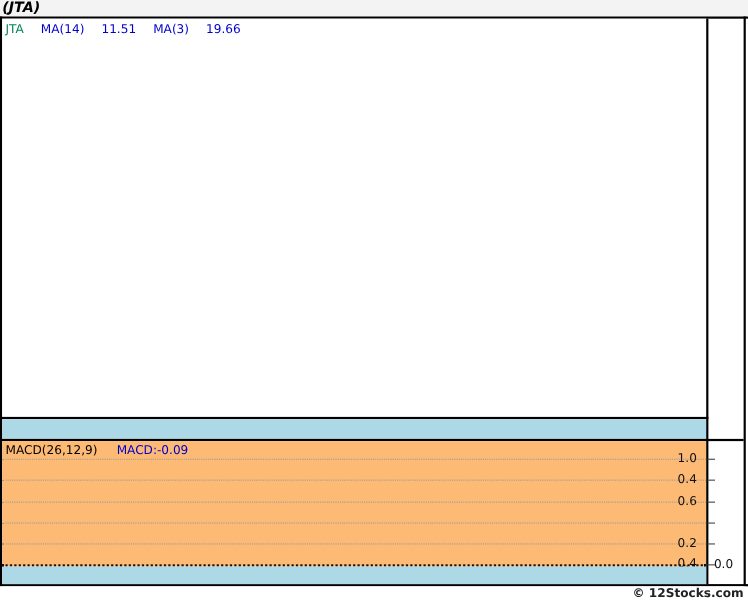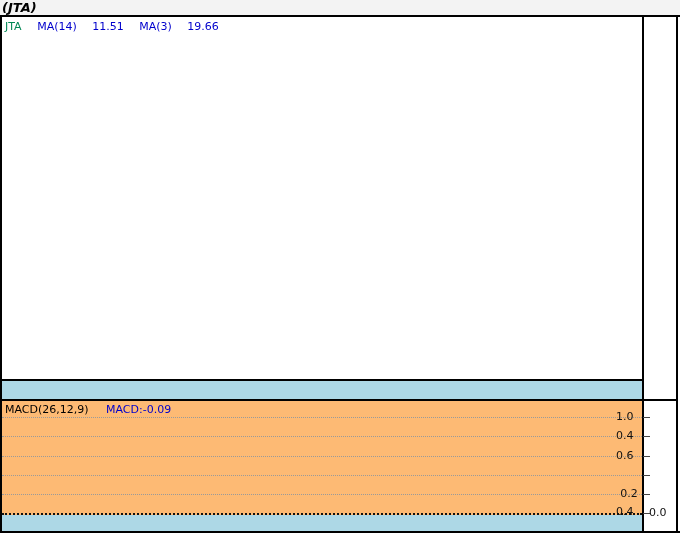--- a/index.html
+++ b/index.html
@@ -28,21 +28,21 @@
   .macd-panel{position:absolute;left:2px;top:401px;width:640px;height:114px;background:#fdba74;}
   .macd-legend{position:absolute;left:3px;top:2px;font-size:11px;white-space:nowrap;}
   .macd-legend .lbl{color:#000;}
   .macd-legend .val{color:#0000cc;margin-left:14px;}
   .gridline{position:absolute;left:2px;width:640px;height:0;border-top:1px dotted #9a9a9a;}
   .gridline.zero{border-top:2px dotted #111;}
   .g10{top:417px;} .g08{top:436px;} .g06{top:456px;} .g04{top:475px;} .g02{top:494px;} .g00{top:513px;}
   .tick{position:absolute;left:643px;width:7px;height:1px;background:#444;}
   .k10{top:417px;} .k08{top:436px;} .k06{top:456px;} .k04{top:475px;} .k02{top:494px;} .k00{top:513px;}
   .axlabel{position:absolute;left:616px;width:26px;font-size:11px;color:#111;text-align:left;line-height:14px;}
-  .a10{top:410px;} .a08{top:429px;} .a06{top:449px;} .a04{top:468px;margin-top:37px;} .a02{top:487px;text-align:center;} .a00{top:506px;margin-left:33px;}
+  .a10{top:410px;} .a08{top:429px;} .a06{top:449px;} .a04{top:468px;margin-top:37px;} .a02{top:487px;} .a00{top:506px;margin-left:33px;}
   
   .footer{position:absolute;left:0;top:533px;width:678px;height:13px;background:#fff;}
   .footer .c{position:absolute;right:2px;top:0;font-size:11px;font-weight:bold;color:#222;line-height:13px;}
 </style>
 </head>
 <body>
 
 <div id="stage">
 
   <div class="titlebar">
@@ -92,14 +92,17 @@
   <div class="tick k00"></div>
   <div class="axlabel a10">1.0</div>
   <div class="axlabel a08">0.4</div>
   <div class="axlabel a06">0.6</div>
   <div class="axlabel a04">0.4</div>
   <div class="axlabel a02">0.2</div>
   <div class="axlabel a00">0.0</div>
 
   <div class="band band2"></div>
 
+  <div class="footer">
+    <span class="c">© 12Stocks.com</span>
+  </div>
 
 </div>
 
 </body></html>

